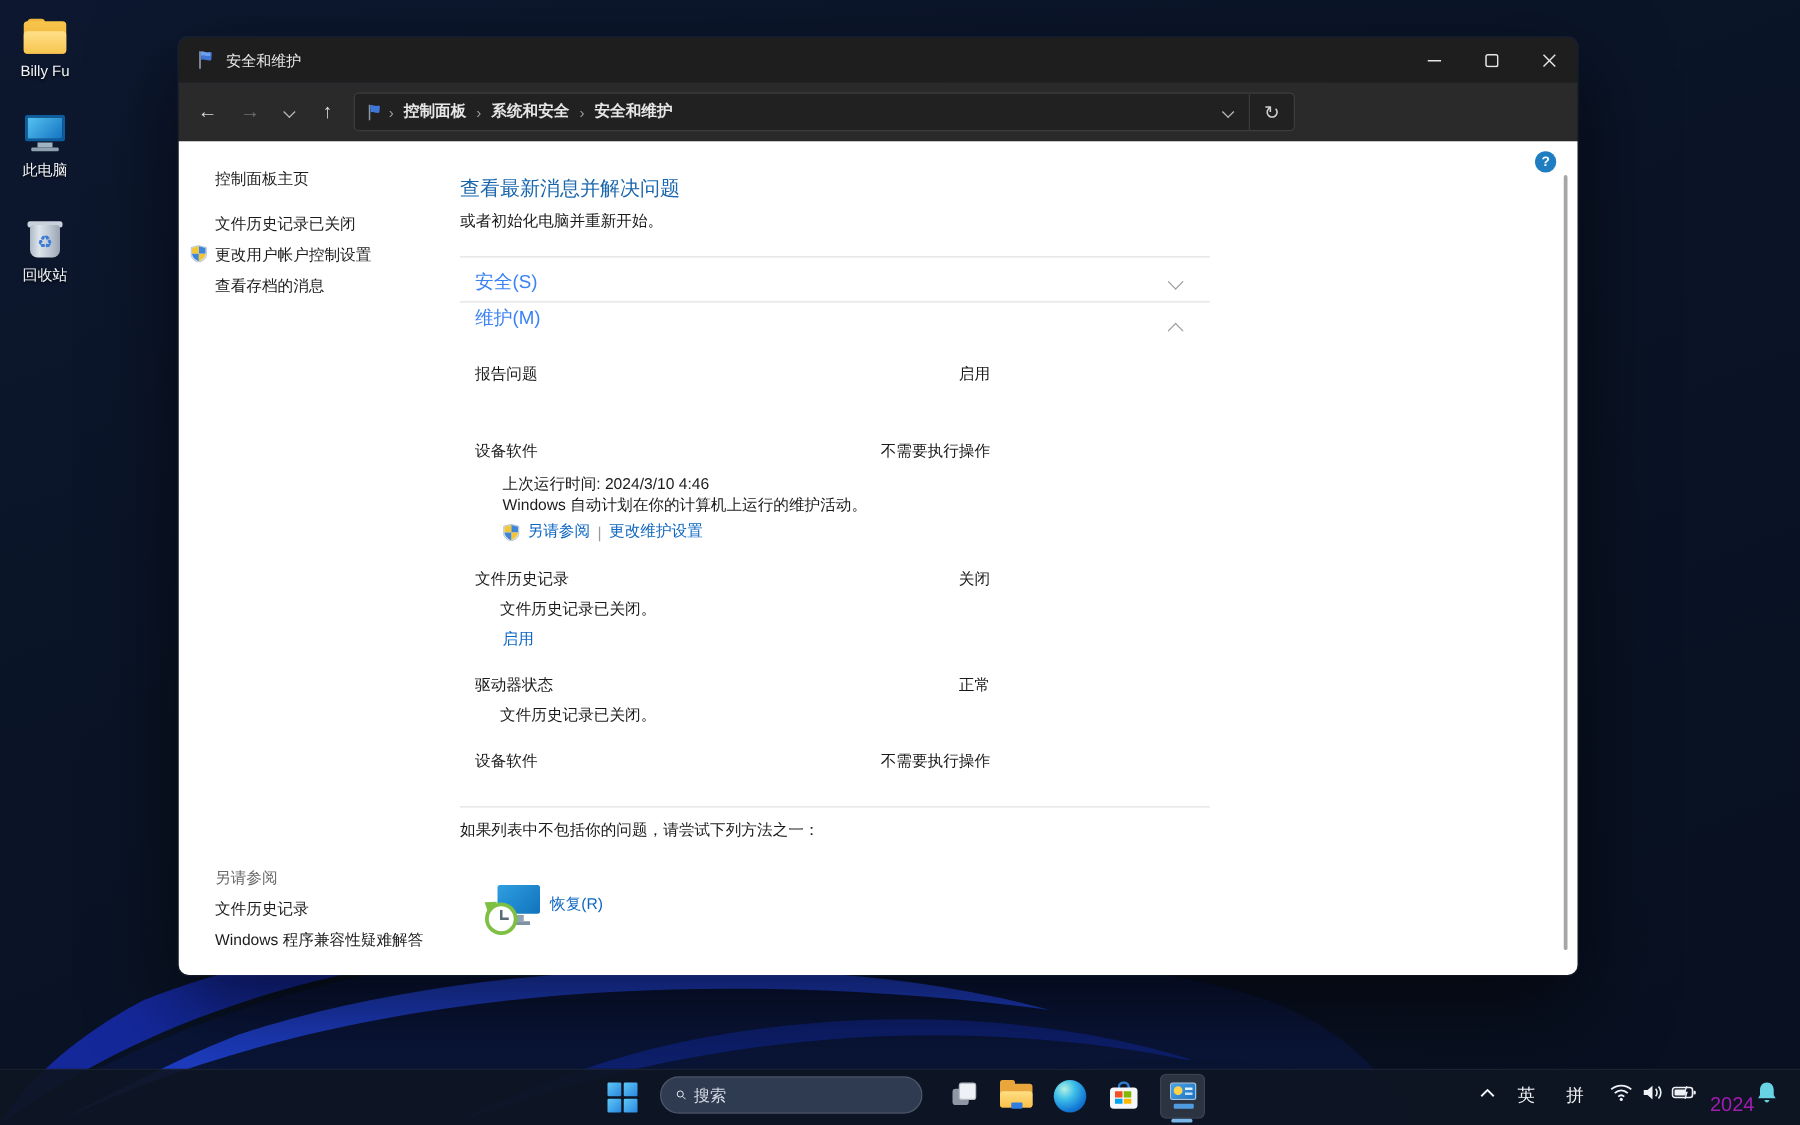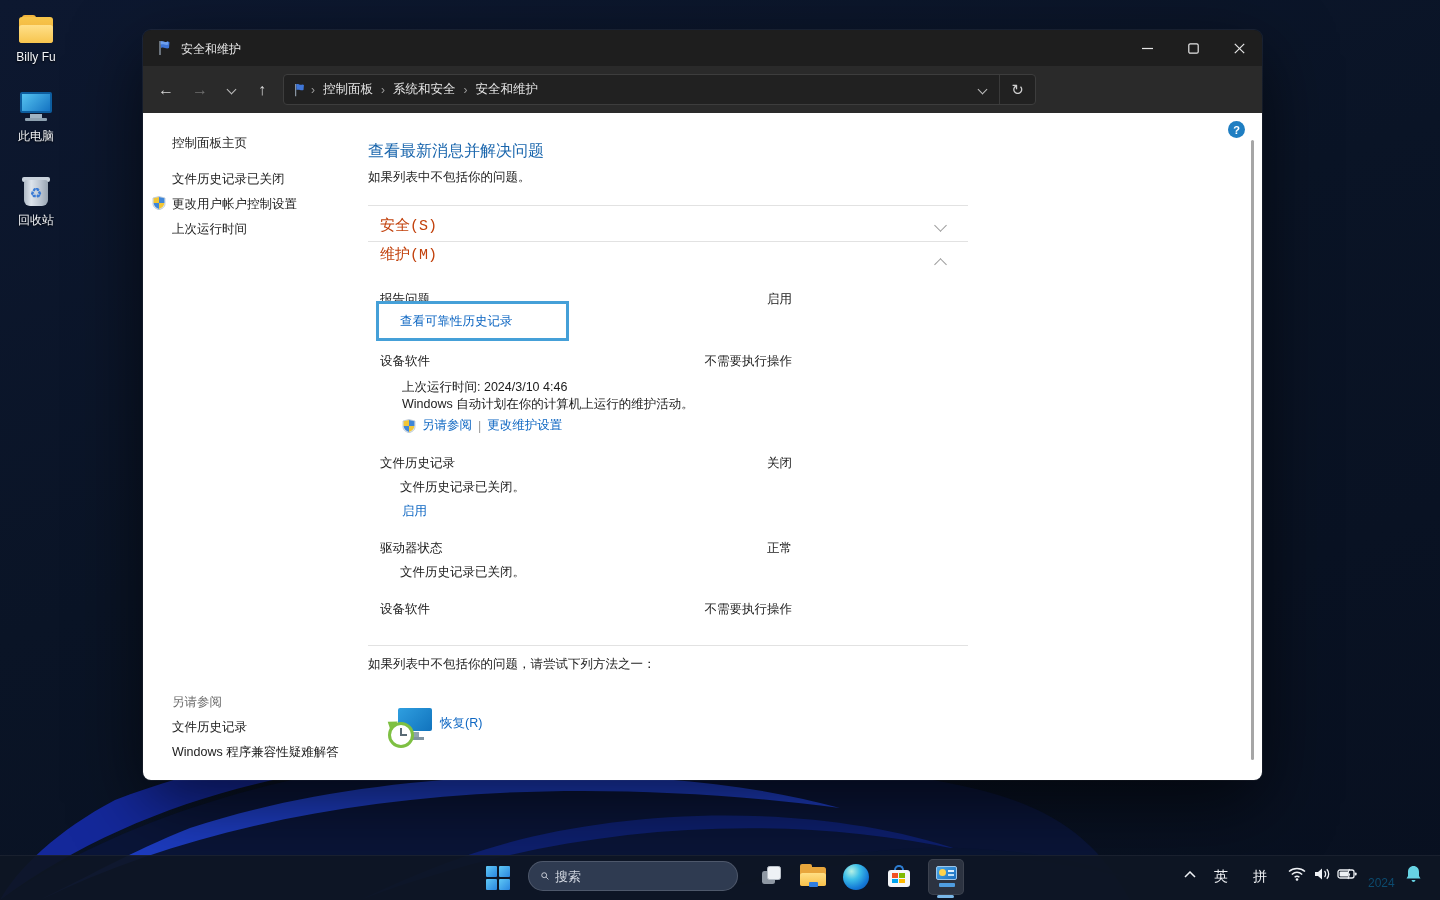--- a/index.html
+++ b/index.html
@@ -34,21 +34,21 @@
          z-index:2; }
   #titlebar { left:0; top:0; width:1119px; height:36px; background:#1e1e1e; border-radius:8px 8px 0 0; }
   #titlebar .ttl { position:absolute; left:38px; top:11px; font-size:12px; color:#eaeaea; }
   .capbtn { position:absolute; top:0; width:46px; height:36px; display:flex; align-items:center; justify-content:center; }
   .capbtn svg { display:block; }
   #navbar { left:0; top:36px; width:1119px; height:47px; background:#2a2a2a; }
   .navbtn { position:absolute; top:8px; height:31px; display:flex; align-items:center; justify-content:center;
             color:#d6d6d6; font-size:16px; border-radius:4px; }
   #addressbar { position:absolute; left:140px; top:8px; width:753px; height:31px; background:#212121;
                 border:1px solid #3d3d3d; border-radius:4px; display:flex; align-items:center; }
-  .crumb { font-size:12.5px; color:#e6e6e6; padding:0 4px; white-space:nowrap; }
+  .crumb { font-size:12.5px; color:#e6e6e6; padding:0 4px; white-space:nowrap;font-weight:bold; }
   .crumb-sep { color:#9a9a9a; font-size:12px; padding:0 4px; }
   #addr-right { margin-left:auto; display:flex; align-items:center; height:100%; }
   #addr-dd { width:34px; height:100%; display:flex; align-items:center; justify-content:center; }
   #addr-refresh { width:36px; height:100%; display:flex; align-items:center; justify-content:center;
                   color:#cfcfcf; font-size:15px; border-left:1px solid #3a3a3a; }
   #cp-search { position:absolute; left:913px; top:8px; width:182px; height:31px; background:#212121;
                border:1px solid #3d3d3d; border-radius:4px; display:flex; align-items:center; }
   #cp-search input { flex:1; background:transparent; border:none; outline:none; color:#cfcfcf;
                      font-size:12.5px; padding:0 8px; font-family:inherit; }
   #cp-search input::placeholder { color:#8f8f8f; }
@@ -57,21 +57,21 @@
 
   
   .side-item { position:absolute; left:29px; font-size:12.5px; color:#1b1b1b; white-space:nowrap; cursor:pointer; }
   .side-head { position:absolute; left:29px; font-size:12.5px; color:#6b6b6b; white-space:nowrap; }
 
   
   #main { position:absolute; left:225px; top:0; width:600px; height:667px; }
   .h1 { position:absolute; font-size:16px; color:#1a66ad; white-space:nowrap; }
   .body-txt { position:absolute; font-size:12.5px; color:#1b1b1b; white-space:nowrap; }
   .hr { position:absolute; left:0; width:600px; height:1px; background:#e2e2e2; }
-  .sect { position:absolute; left:12px; font-size:15px; color:#c2410c; white-space:nowrap; cursor:pointer;font-family:Liberation Mono, monospace; }
+  .sect { position:absolute; left:12px; font-size:15px; color:#3b82f6; white-space:nowrap; cursor:pointer; }
   .chev { position:absolute; left:568px; width:9px; height:9px; border-right:1.6px solid #9a9a9a; border-bottom:1.6px solid #9a9a9a; }
   .chev.down { transform:rotate(45deg); }
   .chev.up { transform:rotate(-135deg); }
   .row-label { position:absolute; left:12px; font-size:12.5px; color:#1b1b1b; white-space:nowrap; }
   .row-status { position:absolute; left:238px; width:186px; text-align:right; font-size:12.5px; color:#1b1b1b; white-space:nowrap; }
   .lnk { color:#0d66c2; font-size:12.5px; text-decoration:none; cursor:pointer; white-space:nowrap; }
   #hl-box { position:absolute; left:8px; top:188px; width:193px; height:40px; border:3px solid #45a0d8;
             background:#fff; display:flex; align-items:center; padding-left:21px; }
   .linkrow { position:absolute; display:flex; align-items:center; gap:6px; }
   .pipe { color:#9a9a9a; font-size:12.5px; }
@@ -129,21 +129,21 @@
   .cp-screen { position:absolute; left:7px; top:7px; width:21px; height:14px;
                background:linear-gradient(135deg,#4aa7e8,#1b6fc0); border-radius:2px; border:1px solid #9cc6ea; }
   .cp-dot1 { position:absolute; left:10px; top:10px; width:7px; height:7px; border-radius:50%; background:#ffd24a; }
   .cp-dot2 { position:absolute; left:19px; top:11px; width:6px; height:2px; background:#dff0ff; }
   .cp-dot3 { position:absolute; left:19px; top:15px; width:6px; height:2px; background:#bfe0f8; }
   .cp-bar  { position:absolute; left:10px; top:24px; width:16px; height:3.5px; background:#4f9de0; border-radius:1px; }
   #tb-underline { position:absolute; left:937px; top:895px; width:17px; height:3px; border-radius:2px; background:#79b7e8; z-index:4; }
   .tray-txt { position:absolute; top:868px; color:#f0f2f5; font-size:14px; z-index:4; white-space:nowrap; }
   .tray-ico { position:absolute; top:863px; width:22px; height:22px; display:flex; align-items:center;
               justify-content:center; z-index:4; }
-  #clock { position:absolute; left:1368px; top:876px; color:#0c4a6e; font-size:12px; z-index:4; }
+  #clock { position:absolute; left:1368px; top:876px; color:#a21caf; font-size:16px; z-index:4; }
 </style>
 </head>
 <body>
 
 <svg id="wallpaper" class="abs" viewBox="0 0 1440 900" preserveAspectRatio="none">
   <path d="M0,900 C220,755 540,715 920,778 C1030,795 1090,825 1130,900 Z" fill="#0a1538"></path>
   <path d="M0,900 C180,768 430,732 720,768 C570,718 300,728 115,800 C58,830 18,868 0,900 Z" fill="#14289a"></path>
   <path d="M40,900 C250,798 530,768 840,808 C650,756 370,768 190,828 C130,852 85,878 40,900 Z" fill="#1d3cc0"></path>
   <path d="M360,900 C550,828 760,808 960,850 C805,798 595,808 460,858 C420,872 390,886 360,900 Z" fill="#0e2070"></path>
   <path d="M690,900 C850,848 1010,842 1140,882 C1010,832 850,842 755,878 Z" fill="#091534"></path>
@@ -246,50 +246,47 @@
     <span class="shield abs" style="left:9px;top:83px">
       <svg width="14" height="14" viewBox="0 0 14 14">
         <path d="M7,0.5 L13,2 L13,8 C13,11 10,13 7,13.7 C4,13 1,11 1,8 L1,2 Z" fill="#e8eef5" stroke="#8aa2b8" stroke-width="0.5"></path>
         <path d="M7,1 L12.4,2.3 L12.4,7 L7,7 Z" fill="#3f86d8"></path>
         <path d="M1.6,2.3 L7,1 L7,7 L1.6,7 Z" fill="#f2c636"></path>
         <path d="M7,7 L12.4,7 C12.2,10 10,12 7,13 Z" fill="#f2c636"></path>
         <path d="M1.6,7 L7,7 L7,13 C4,12 1.8,10 1.6,7 Z" fill="#3f86d8"></path>
       </svg>
     </span>
     <div class="side-item" style="top:83px">更改用户帐户控制设置</div>
-    <div class="side-item" style="top:108px">上次运行时间</div>
+    <div class="side-item" style="top:108px">查看存档的消息</div>
 
     <div class="side-head" style="top:581px">另请参阅</div>
     <div class="side-item" style="top:606px">文件历史记录</div>
     <div class="side-item" style="top:631px">Windows 程序兼容性疑难解答</div>
 
     
     <div id="help-badge">
       <span style="color:#fff;font-size:11px;font-weight:bold">?</span>
     </div>
     <div id="scroll-thumb"></div>
 
     
     <div id="main">
       <div class="h1" style="top:28px">查看最新消息并解决问题</div>
-      <div class="body-txt" style="top:56px">如果列表中不包括你的问题。</div>
+      <div class="body-txt" style="top:56px">或者初始化电脑并重新开始。</div>
 
       <div class="hr" style="top:92px"></div>
       <div class="sect" style="top:103px">安全(S)</div>
       <div class="chev down" style="top:108px"></div>
 
       <div class="hr" style="top:128px"></div>
       <div class="sect" style="top:132px">维护(M)</div>
       <div class="chev up" style="top:147px"></div>
 
       <div class="row-label" style="top:178px">报告问题</div>
       <div class="row-status" style="top:178px">启用</div>
-      <div id="hl-box">
-        <a class="lnk">查看可靠性历史记录</a>
-      </div>
 
       <div class="row-label" style="top:240px">设备软件</div>
       <div class="row-status" style="top:240px">不需要执行操作</div>
       <div class="body-txt" style="left:34px;top:266px">上次运行时间: 2024/3/10 4:46</div>
       <div class="body-txt" style="left:34px;top:283px">Windows 自动计划在你的计算机上运行的维护活动。</div>
       <div class="linkrow" style="left:34px;top:304px">
         <span class="shield">
           <svg width="14" height="14" viewBox="0 0 14 14">
             <path d="M7,0.5 L13,2 L13,8 C13,11 10,13 7,13.7 C4,13 1,11 1,8 L1,2 Z" fill="#e8eef5" stroke="#8aa2b8" stroke-width="0.5"></path>
             <path d="M7,1 L12.4,2.3 L12.4,7 L7,7 Z" fill="#3f86d8"></path>

